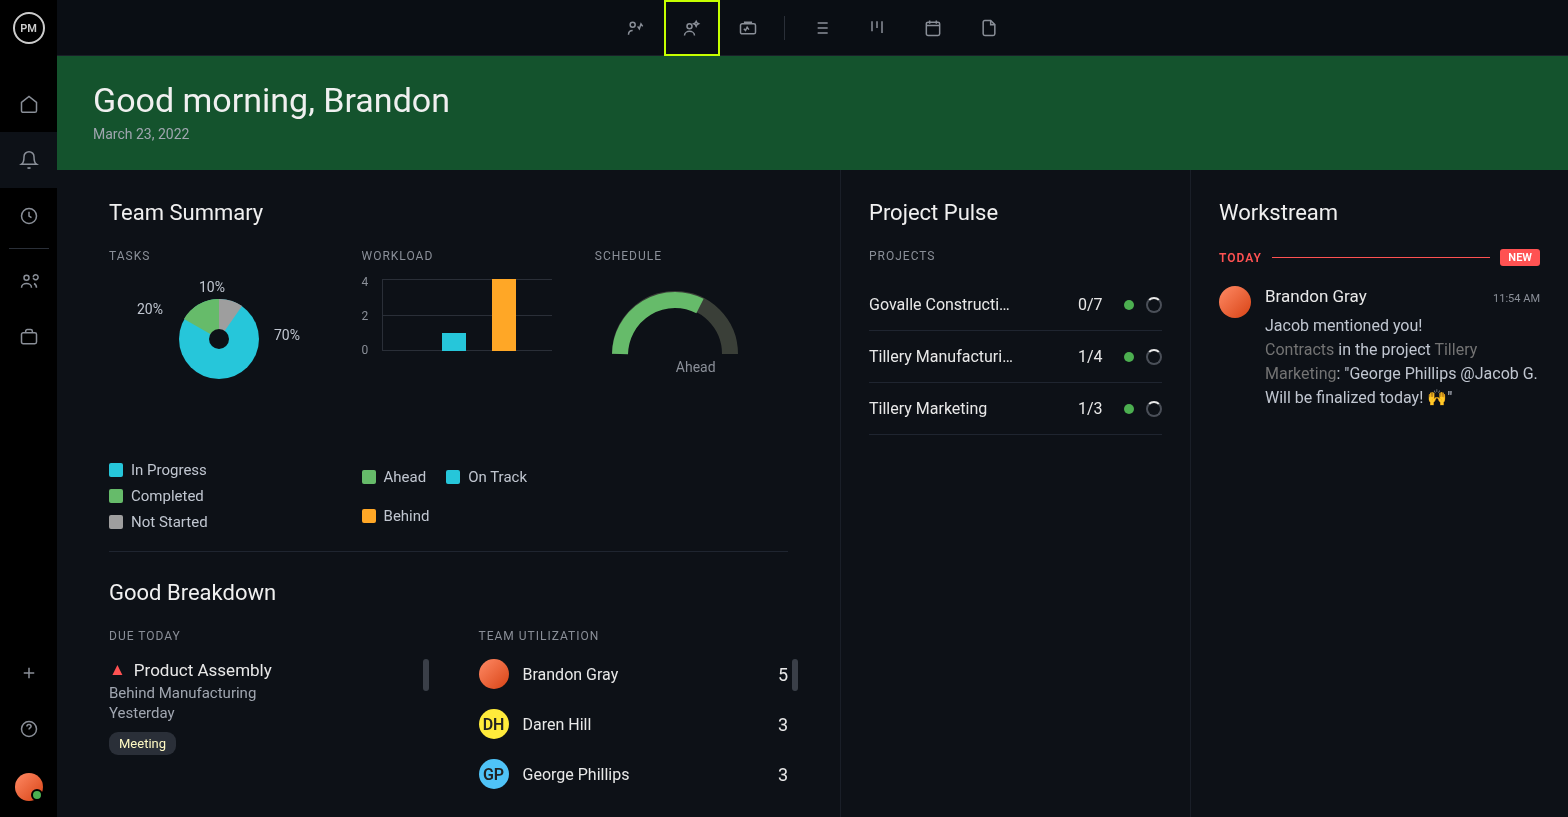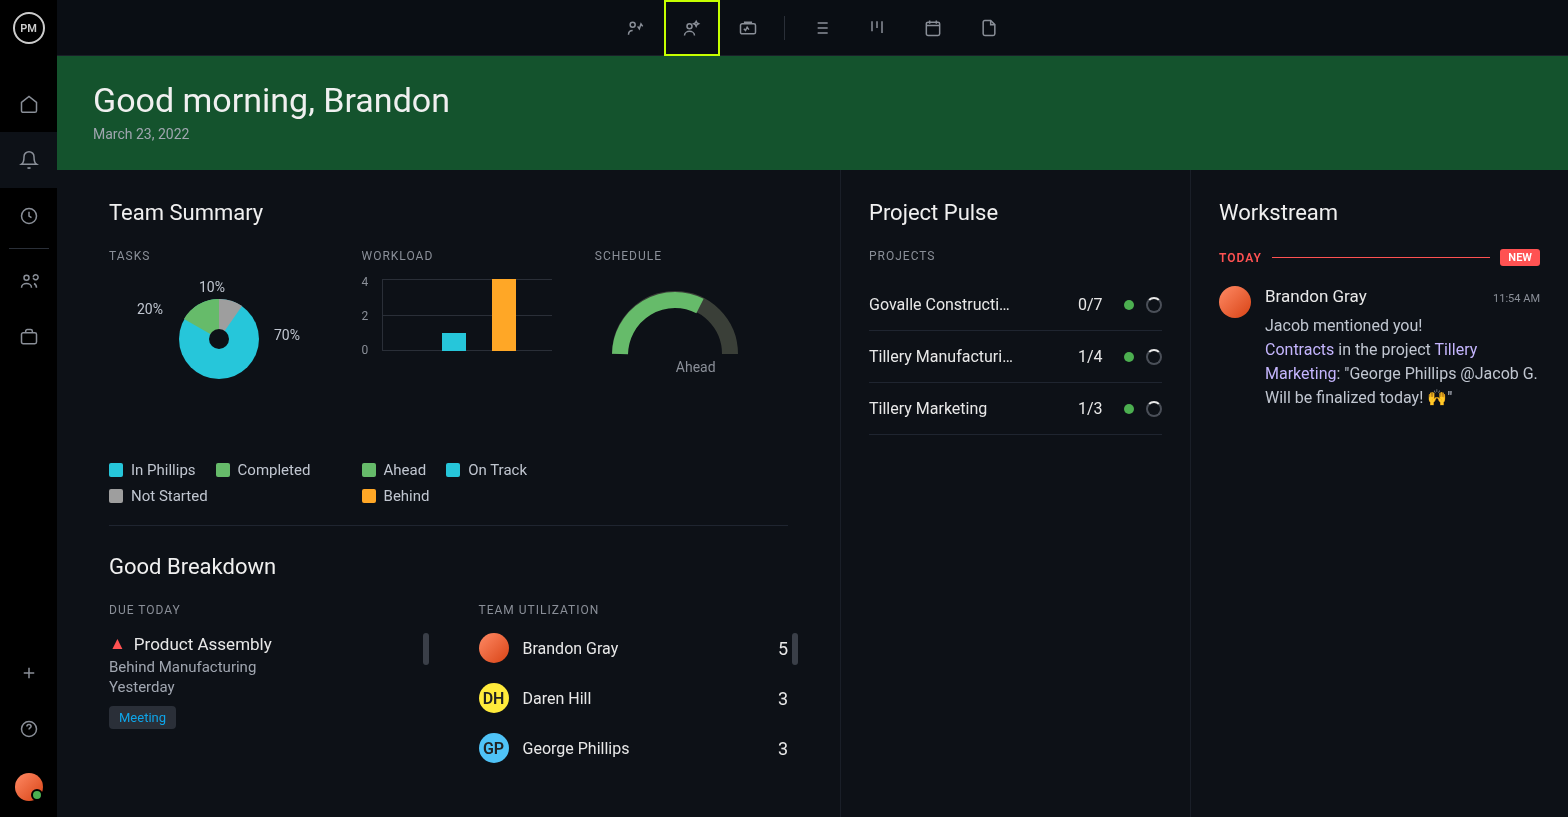--- a/index.html
+++ b/index.html
@@ -79,21 +79,21 @@
 .bar-y { position:absolute;left:0;font-size:12px;color:#8a8f98; }
 .bar { position:absolute;bottom:18px;width:24px; }
 .gauge-wrap { position:relative;width:150px;height:100px;margin-left:10px; }
 .gauge-label { position:absolute;bottom:4px;left:50%;transform:translateX(-10%);font-size:14px;color:#8a8f98; }
 .hr { height:1px;background:#1f2530;margin:20px 0 28px; }
 .breakdown-row { display:flex;gap:60px; }
 .due-item { margin-bottom:18px; }
 .due-title { display:flex;align-items:center;gap:8px;font-size:17px;color:#e8e8e8;margin-bottom:4px; }
 .warn-icon { color:#ff5252; }
 .due-sub { font-size:15px;color:#a0a6b0;margin-bottom:2px; }
-.tag { display:inline-block;background:#2a2f38;color:#0ea5e9;font-size:13px;padding:4px 10px;border-radius:4px;margin-top:8px; }
+.tag { display:inline-block;background:#2a2f38;color:#fef9c3;font-size:13px;padding:4px 10px;border-radius:9px;margin-top:8px; }
 .util-row { display:flex;align-items:center;gap:14px;margin-bottom:20px; }
 .util-avatar { width:30px;height:30px;border-radius:50%;display:flex;align-items:center;justify-content:center;font-size:16px;font-weight:600;color:#222; }
 .util-name { flex:1;font-size:16px;color:#e8e8e8; }
 .util-count { font-size:18px;color:#e8e8e8; }
 .scrollbar { width:6px;height:32px;background:#3a3f48;border-radius:3px;position:absolute; }
 .project-row {
   display:flex;align-items:center;padding:16px 0;border-bottom:1px solid #1f2530;
   gap:12px;
 }
 .project-name { flex:1;font-size:16px;color:#e8e8e8;white-space:nowrap;overflow:hidden;text-overflow:ellipsis; }
@@ -107,21 +107,21 @@
 .ws-today-label { font-size:12px;letter-spacing:1px;color:#ff5252;font-weight:600; }
 .ws-today-line { flex:1;height:1px;background:#ff5252; }
 .ws-badge { background:#ff5252;color:#fff;font-size:11px;padding:2px 8px;border-radius:3px;font-weight:600; }
 .ws-item { display:flex;gap:14px; }
 .ws-avatar { width:32px;height:32px;border-radius:50%;flex-shrink:0;background:linear-gradient(135deg,#ff8a65 0%,#d84315 100%); }
 .ws-body { flex:1; }
 .ws-head { display:flex;justify-content:space-between;align-items:baseline;margin-bottom:8px; }
 .ws-name { font-size:17px;color:#e8e8e8; }
 .ws-time { font-size:11px;color:#8a8f98; }
 .ws-text { font-size:16px;color:#c0c6d0;line-height:1.5; }
-.ws-text .link { color:#c4b5fd;text-align:center; }
+.ws-text .link { color:#737373;text-align:center; }
 svg { display:block; }
 </style>
 </head>
 <body>
 
 <div class="sidebar">
   <div class="logo">PM</div>
   <div class="sidebar-item">
     <svg width="20" height="20" viewBox="0 0 24 24" fill="none" stroke="currentColor" stroke-width="1.8">
         <path d="M3 10l9-7 9 7v10a2 2 0 01-2 2H5a2 2 0 01-2-2V10z"></path>
@@ -264,21 +264,21 @@
             </svg>
             <div class="gauge-label">Ahead</div>
           </div>
         </div>
       </div>
 
       <div style="display:flex;gap:40px">
         <div class="legend" style="flex:1.1">
           <div class="legend-item">
               <span class="swatch" style="background:#26c6da"></span>
-              <span>In Phillips</span>
+              <span>In Progress</span>
             </div>
           <div class="legend-item">
               <span class="swatch" style="background:#66bb6a"></span>
               <span>Completed</span>
             </div>
           <div class="legend-item">
               <span class="swatch" style="background:#9e9e9e"></span>
               <span>Not Started</span>
             </div>
         </div>

